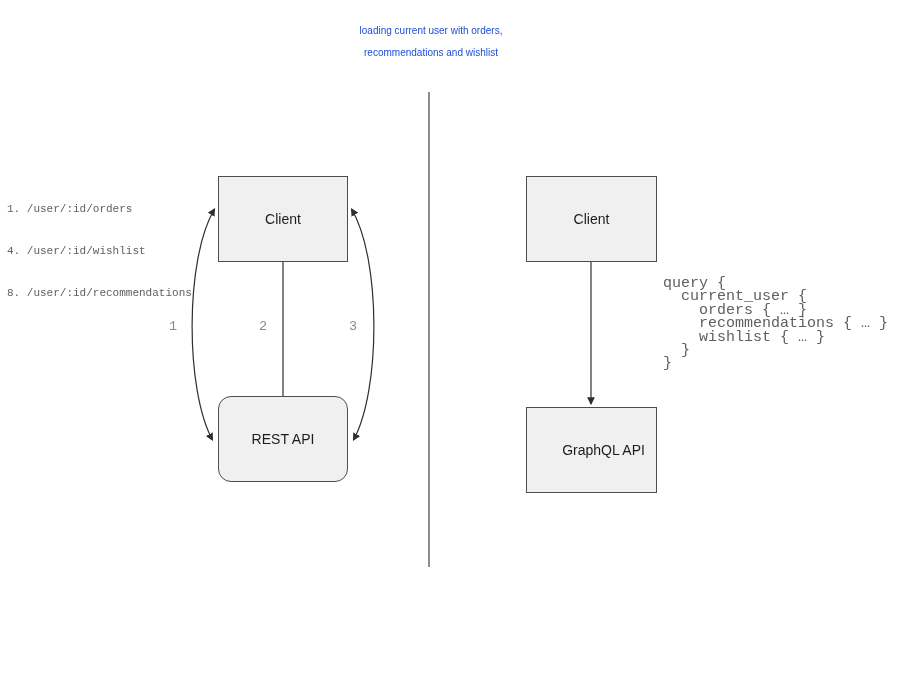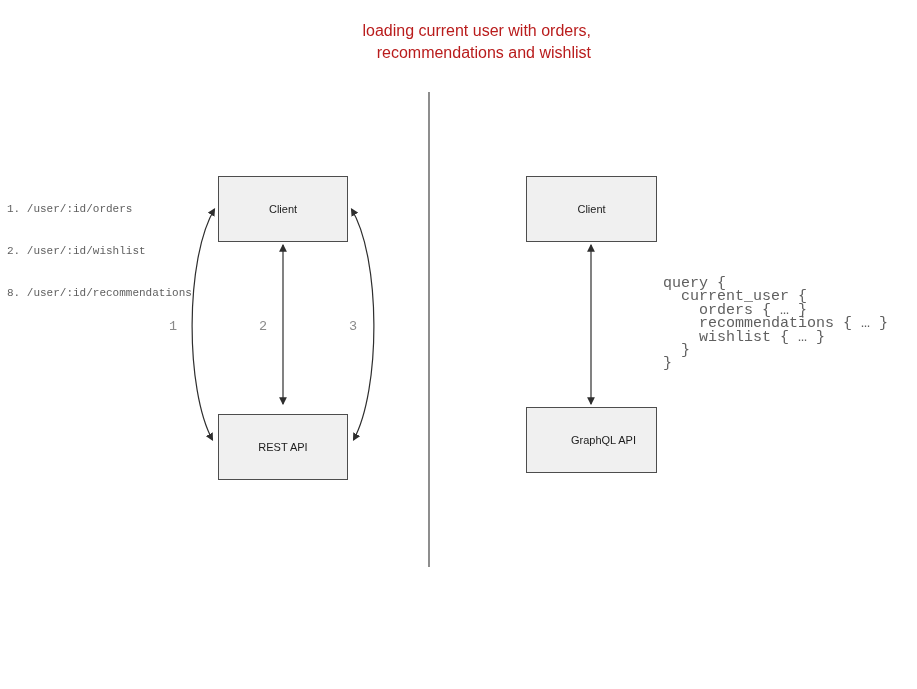--- a/index.html
+++ b/index.html
@@ -9,42 +9,42 @@
     height: 689px;
     background: #ffffff;
     overflow: hidden;
     font-family: "Liberation Sans", sans-serif;
   }
   .title {
     position: absolute;
     left: 271px;
     top: 20px;
     width: 320px;
-    text-align: right;
-    font-size: 16px;
+    text-align: center;
+    font-size: 10px;
     line-height: 22px;
-    color: #b91c1c;
+    color: #1d4ed8;
     white-space: pre-line;
   }
   .layer {
     position: absolute;
     left: 0;
     top: 0;
   }
   .box {
     position: absolute;
     width: 131px;
-    height: 66px;
+    height: 86px;
     box-sizing: border-box;
     background: #f0f0f0;
     border: 1.5px solid #4d4d4d;
     display: flex;
     align-items: center;
     justify-content: center;
-    font-size: 11px;
+    font-size: 14px;
     color: #1c1c1c;
   }
   .mono {
     font-family: "Liberation Mono", "DejaVu Sans Mono", monospace;
     color: #5f5f5f;
   }
   .endpoints {
     position: absolute;
     left: 7px;
     top: 174px;
@@ -89,29 +89,29 @@
 
     <line x1="283" y1="245" x2="283" y2="404" stroke="#2e2e2e" stroke-width="1.2" marker-start="url(#ah)" marker-end="url(#ah)"></line>
 
     <path d="M351.5,209 C 381,258 381,390 353.5,440" fill="none" stroke="#2e2e2e" stroke-width="1.2" marker-start="url(#ah)" marker-end="url(#ah)"></path>
 
     <line x1="591" y1="245" x2="591" y2="404" stroke="#2e2e2e" stroke-width="1.2" marker-start="url(#ah)" marker-end="url(#ah)"></line>
   </svg>
 
   <div class="endpoints mono">
     <div>1. /user/:id/orders</div>
-    <div>2. /user/:id/wishlist</div>
+    <div>4. /user/:id/wishlist</div>
     <div>8. /user/:id/recommendations</div>
   </div>
 
   <div class="box" style="left:218px; top:176px; width:130px;">
     <span>Client</span>
   </div>
 
-  <div class="box" style="left:218px; top:414px; width:130px;">
+  <div class="box" style="left:218px; top:396px; width:130px;border-radius:13px;">
     <span>REST API</span>
   </div>
 
   <div class="arrow-num" style="left:173px; top:326px;">1</div>
   <div class="arrow-num" style="left:263px; top:326px;">2</div>
   <div class="arrow-num" style="left:353px; top:326px;">3</div>
 
   <div class="box" style="left:526px; top:176px;">
     <span>Client</span>
   </div>

